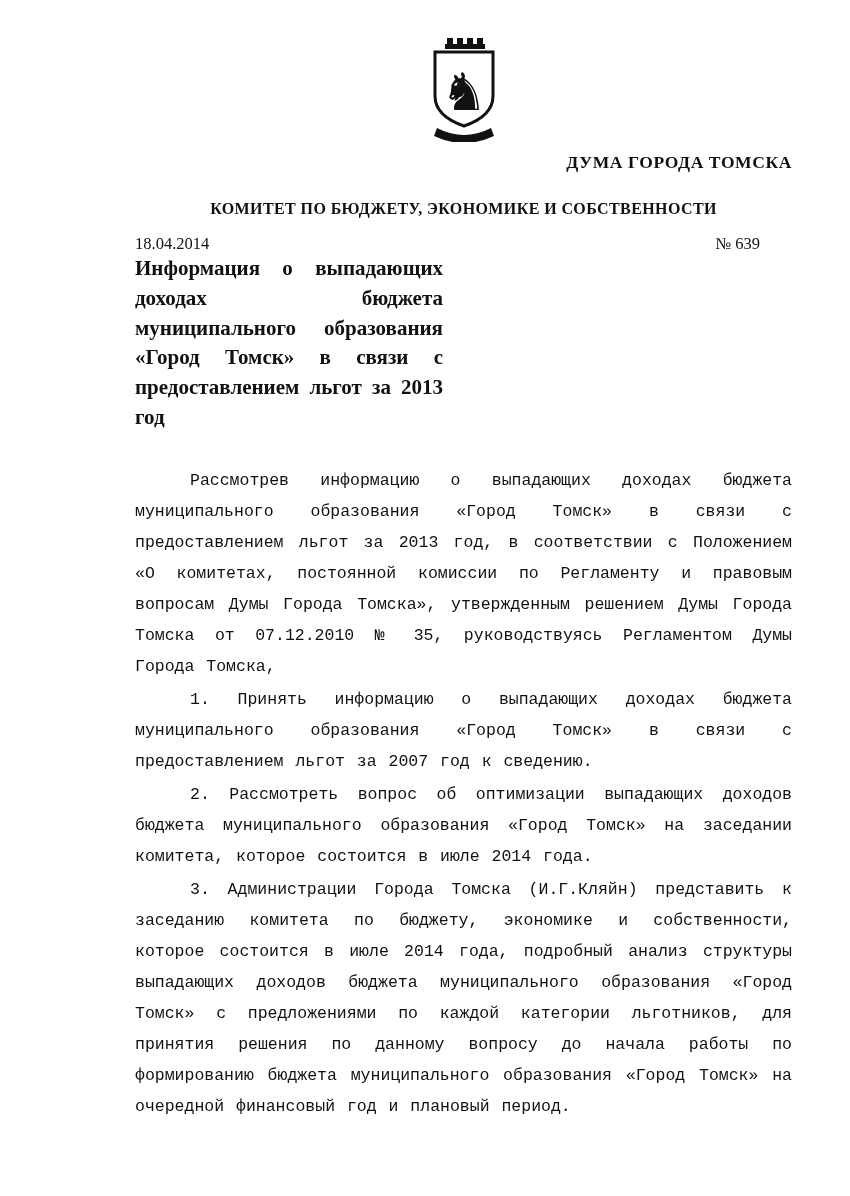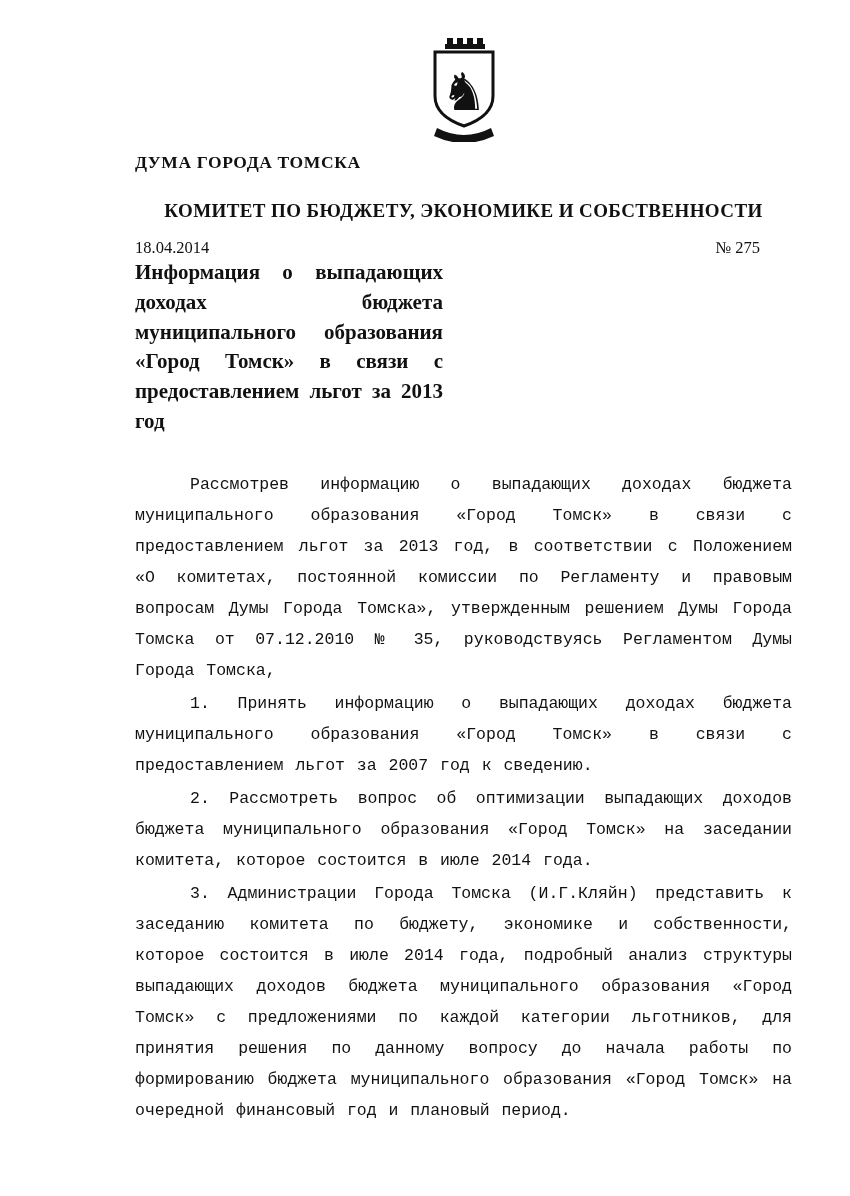--- a/index.html
+++ b/index.html
@@ -16,30 +16,30 @@
     min-height: 1196px;
     background: #ffffff;
     padding: 38px 58px 40px 135px;
   }
   .emblem-wrap {
     text-align: center;
     margin-bottom: 6px;
   }
   .emblem-wrap svg { display: inline-block; }
   .org-name {
-    text-align: left;
+    text-align: right;
     font-weight: bold;
     font-size: 17.5px;
     letter-spacing: 0.6px;
     margin-top: 6px;
   }
   .committee-name {
     text-align: center;
     font-weight: bold;
-    font-size: 19px;
+    font-size: 16px;
     letter-spacing: 0.4px;
     margin-top: 27px;
   }
   .doc-type {
     text-align: center;
     font-weight: bold;
     font-size: 18px;
     letter-spacing: 1.5px;
     margin-top: 22px;
   }
@@ -115,21 +115,21 @@
     </svg>
   </div>
 
   <div class="org-name">ДУМА ГОРОДА ТОМСКА</div>
 
   <div class="committee-name">КОМИТЕТ ПО БЮДЖЕТУ, ЭКОНОМИКЕ И СОБСТВЕННОСТИ</div>
 
 
   <div class="date-number-row">
     <span>18.04.2014</span>
-    <span class="doc-number">№ 275</span>
+    <span class="doc-number">№ 639</span>
   </div>
 
   <div class="subject-block">Информация о выпадающих доходах бюджета муниципального образования «Город Томск» в связи с предоставлением льгот за 2013 год</div>
 
   <div class="body-text">
     <p>Рассмотрев информацию о выпадающих доходах бюджета муниципального образования «Город Томск» в связи с предоставлением льгот за 2013 год, в соответствии с Положением «О комитетах, постоянной комиссии по Регламенту и правовым вопросам Думы Города Томска», утвержденным решением Думы Города Томска от 07.12.2010 № 35, руководствуясь Регламентом Думы Города Томска,</p>
 
 
     <div class="items">
       <p>1. Принять информацию о выпадающих доходах бюджета муниципального образования «Город Томск» в связи с предоставлением льгот за 2007 год к сведению.</p>

